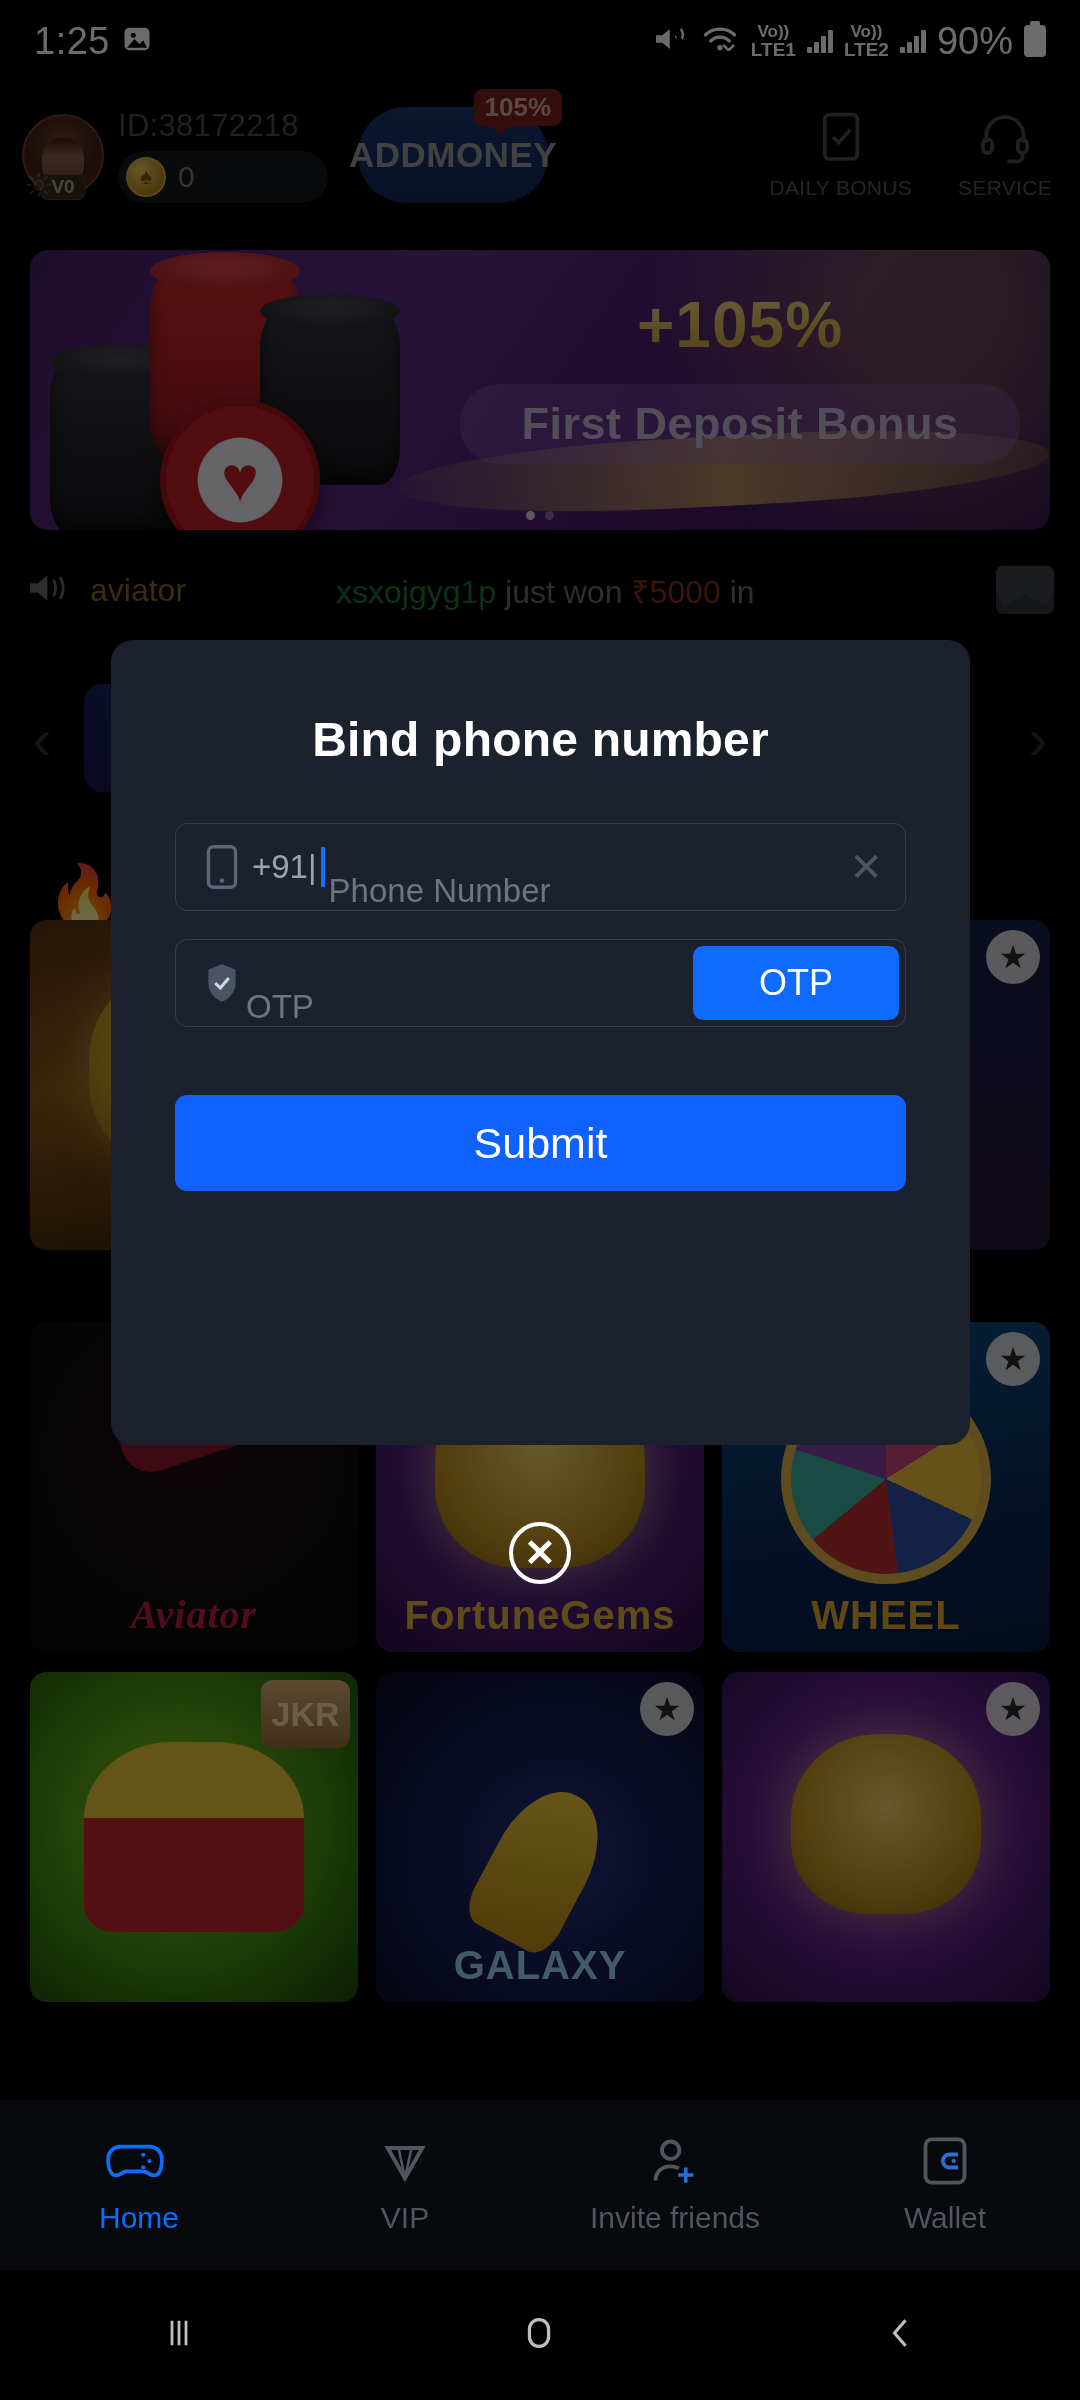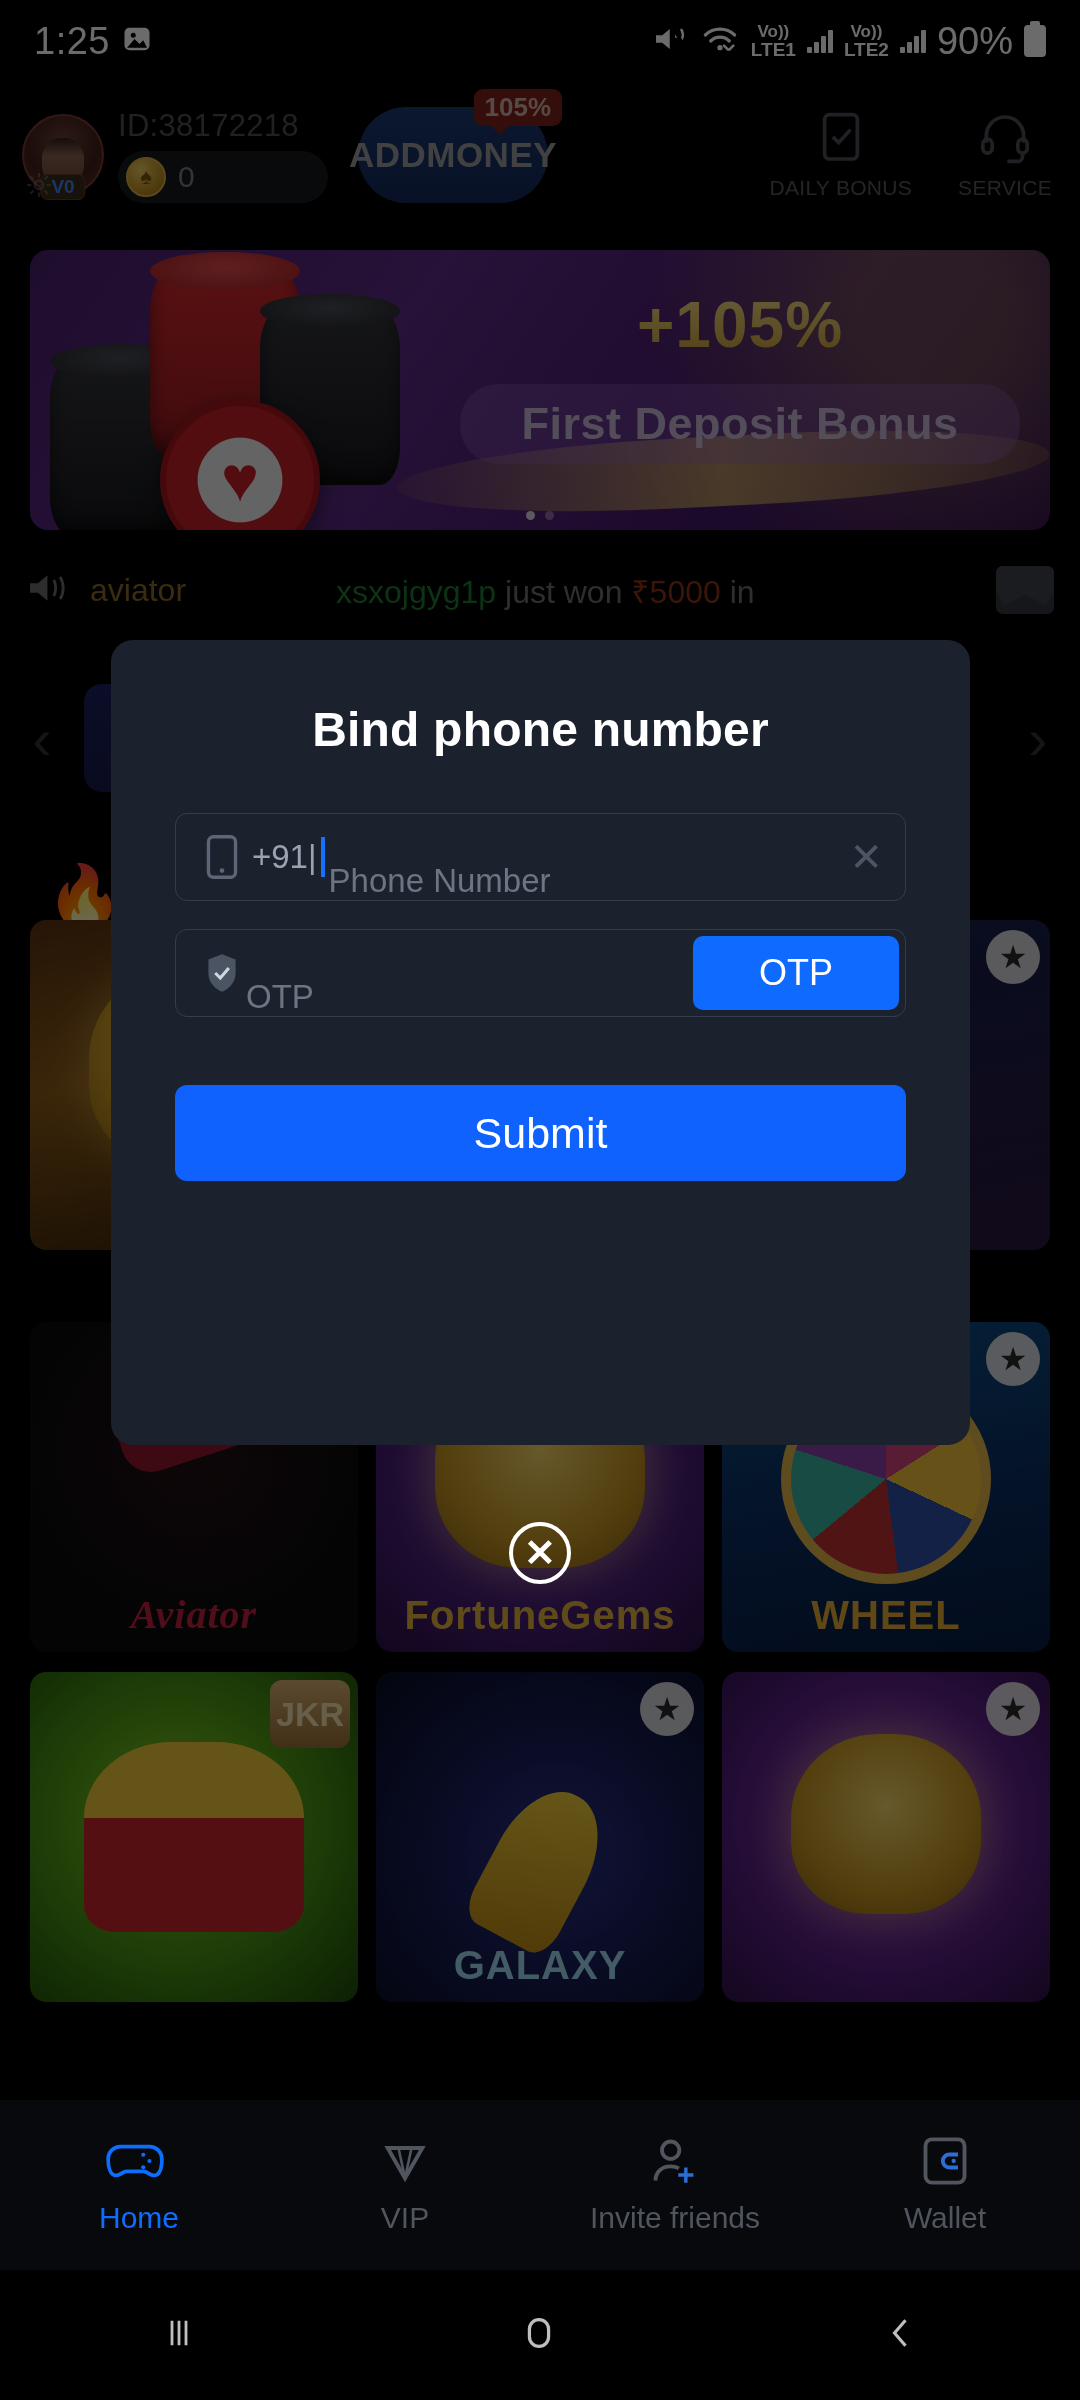--- a/index.html
+++ b/index.html
@@ -50,21 +50,21 @@
     background:radial-gradient(circle at 50% 35%, #6d4235 0%, #432019 55%, #5d2a27 100%);
     border:2px solid #7b3a33; overflow:hidden; position:relative;
   }
   .avatar::after{
     content:""; position:absolute; left:50%; top:22px; transform:translateX(-50%);
     width:42px; height:46px; border-radius:45% 45% 40% 40%;
     background:linear-gradient(#3a2017 0%, #8a6350 40%, #6d4736 100%);
   }
   .vip-badge {
     position:absolute; bottom:-4px; left:50%; transform:translateX(-50%);
-    background:#3a2d18; color:#3b82f6; font-size:19px; font-weight:bold;
+    background:#3a2d18; color:#a3a3a3; font-size:19px; font-weight:bold;
     padding:1px 10px; border-radius:7px; border:1px solid #584223;
   }
   .gear-icon {
     position:absolute; left:4px; bottom:-2px; width:26px; height:26px; opacity:.45;
   }
   .id-col { margin-left:14px; display:flex; flex-direction:column; gap:7px; }
   .id-text { color:#4f4f4f; font-size:31px; letter-spacing:.3px; }
   .coin-pill {
     display:flex; align-items:center; gap:12px;
     background:#16181d; border-radius:26px; padding:6px 42px 6px 8px;
@@ -237,37 +237,37 @@
     width:96px; height:160px; border-radius:48% 48% 20% 20%;
     background:linear-gradient(160deg,#f5d13c,#c08a14);
   }
   .joker-art {
     left:50%; top:70px; transform:translateX(-50%);
     width:220px; height:190px;
     background:linear-gradient(180deg,#f0c83a 0 40%, #c8252c 40% 100%);
     border-radius:40% 40% 14% 14%;
   }
   .jkr-badge {
-    position:absolute; right:8px; top:8px; width:80px; height:68px; border-radius:12px;
+    position:absolute; right:8px; top:8px; width:89px; height:68px; border-radius:12px;
     background:linear-gradient(180deg,#d8b070,#9a7236);
     display:flex; align-items:center; justify-content:center;
     color:#f4e2b0; font-size:34px; font-weight:bold;
   }
 
   
   .overlay {
     position:absolute; left:0; top:0; width:1080px; height:2180px;
     background:rgba(0,0,0,.58); z-index:40;
   }
 
   
   .modal {
     position:absolute; left:111px; top:640px; width:859px; height:805px;
     background:#1b222e; border-radius:22px; z-index:50;
-    padding:40px 64px 0 64px;
+    padding:50px 64px 0 64px;
   }
   .modal-title {
     text-align:center; color:#fff; font-size:48px; font-weight:bold; letter-spacing:.2px;
     margin-top:22px;
   }
   .field {
     margin-top:56px; height:88px; border:1px solid #333e4d; border-radius:12px;
     display:flex; align-items:center; padding:0 22px; position:relative;
   }
   .field.otp { margin-top:28px; padding-right:6px; }

